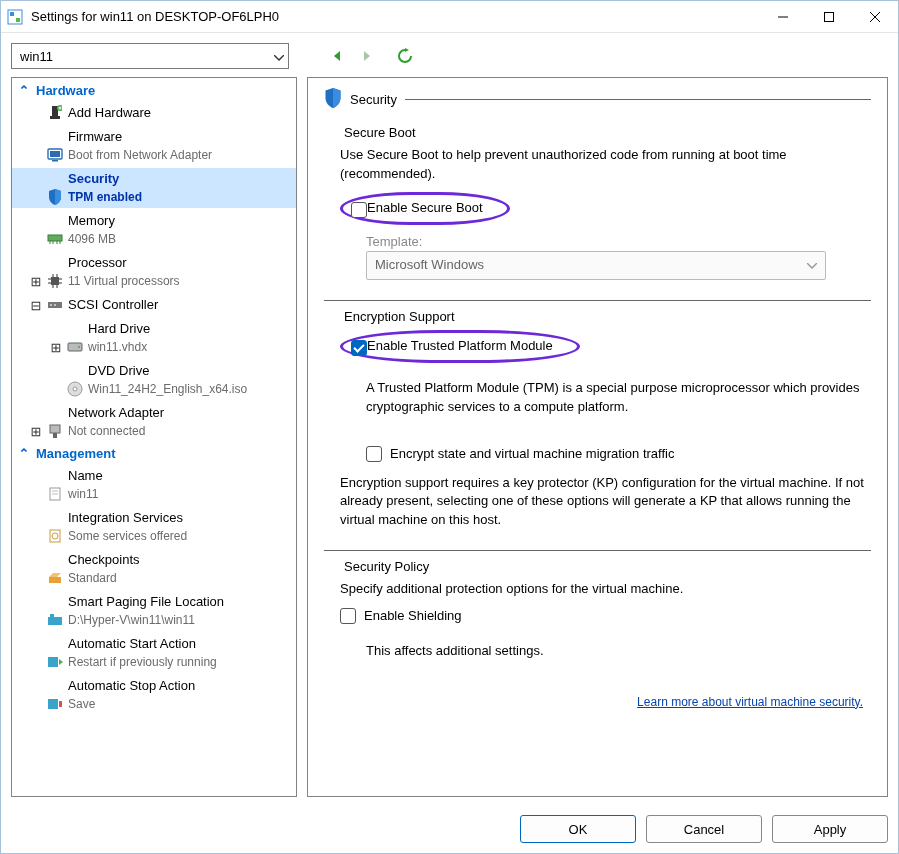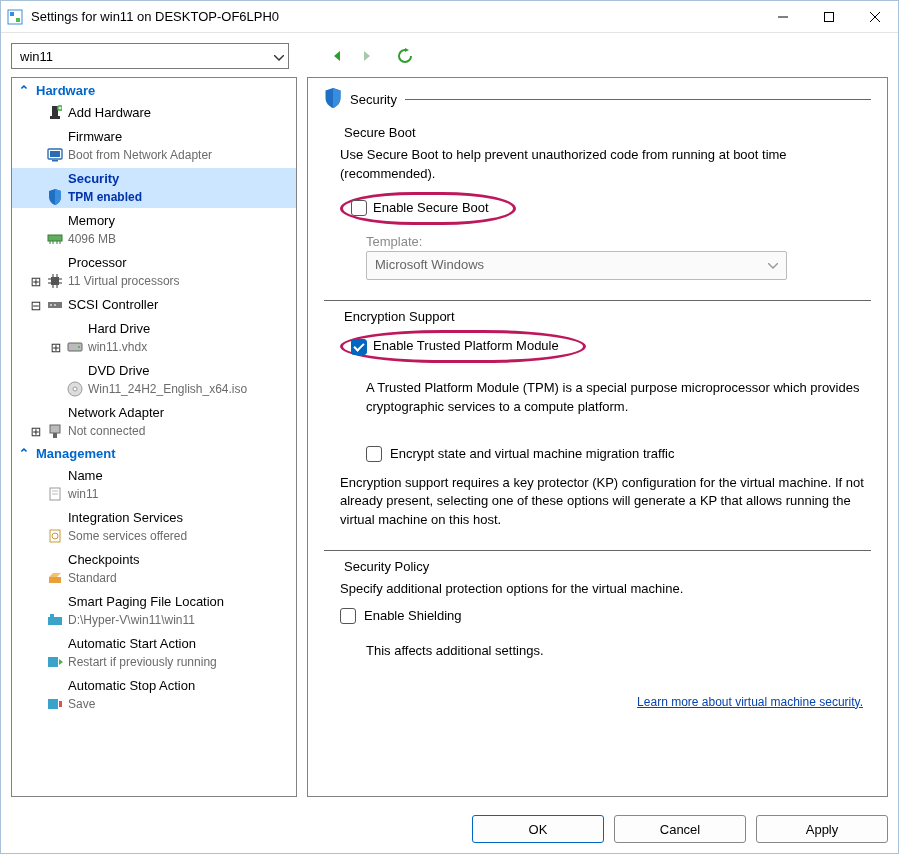--- a/index.html
+++ b/index.html
@@ -37,29 +37,29 @@
   .indent-2 { padding-left: 38px; }
   
   .main-header { display: flex; align-items: center; gap: 8px; margin-bottom: 14px; }
   .main-header .rule { flex: 1; height: 1px; background: #666; }
   .section-title { font-size: 13px; margin: 8px 0 6px 20px; }
   .section-body { padding: 0 6px 6px 16px; font-size: 13px; line-height: 1.45; }
   .check-row { display: flex; align-items: center; gap: 8px; margin: 8px 0; }
   .checkbox { width: 16px; height: 16px; border: 1.5px solid #555; border-radius: 3px; display: inline-flex; align-items: center; justify-content: center; background: #fff; flex-shrink: 0; }
   .checkbox.checked { background: #0067c0; border-color: #0067c0; }
   .checkbox.checked::after { content: ""; width: 8px; height: 4px; border-left: 2px solid #fff; border-bottom: 2px solid #fff; transform: rotate(-45deg); margin-top: -2px; }
-  .callout { border: 3px solid #be185d; border-radius: 50%/60%; padding: 4px 24px 4px 8px; display: inline-flex; align-items: center; gap: 6px; }
+  .callout { border: 3px solid #6d28d9; border-radius: 50%/60%; padding: 4px 24px 4px 8px; display: inline-flex; align-items: flex-end; gap: 0; }
   .disabled-text { color: #8a8a8a; }
-  .combo { border: 1px solid #bbb; background: #fafafa; padding: 4px 8px; display: flex; justify-content: space-between; align-items: center; width: 421px; color: #666; border-radius: 2px; }
+  .combo { border: 1px solid #bbb; background: #fafafa; padding: 4px 8px; display: flex; justify-content: space-between; align-items: center; width: 460px; color: #666; border-radius: 2px; }
   .sub-desc { padding-left: 26px; font-size: 13px; margin-top: 16px; line-height: 1.45; }
   .link { color: #0645ad; text-decoration: underline; }
   .link-row { text-align: right; margin: 28px 8px 0 0; }
   
   .footer { display: flex; justify-content: flex-end; gap: 10px; padding: 8px 10px 10px; }
-  .btn { width: 132px; height: 28px; border: 1px solid #888; border-radius: 3px; background: #fdfdfd; display: inline-flex; align-items: center; justify-content: center; font-size: 13px; }
+  .btn { width: 116px; height: 28px; border: 1px solid #888; border-radius: 3px; background: #fdfdfd; display: inline-flex; align-items: center; justify-content: center; font-size: 13px; }
   .btn.primary { border: 1.5px solid #0067c0; }
   .hr { height: 1px; background: #666; margin: 14px 0 8px; }
 </style>
 </head>
 <body>
 
 <div class="window">
 
   <div class="titlebar">
     <span class="app-icon">

